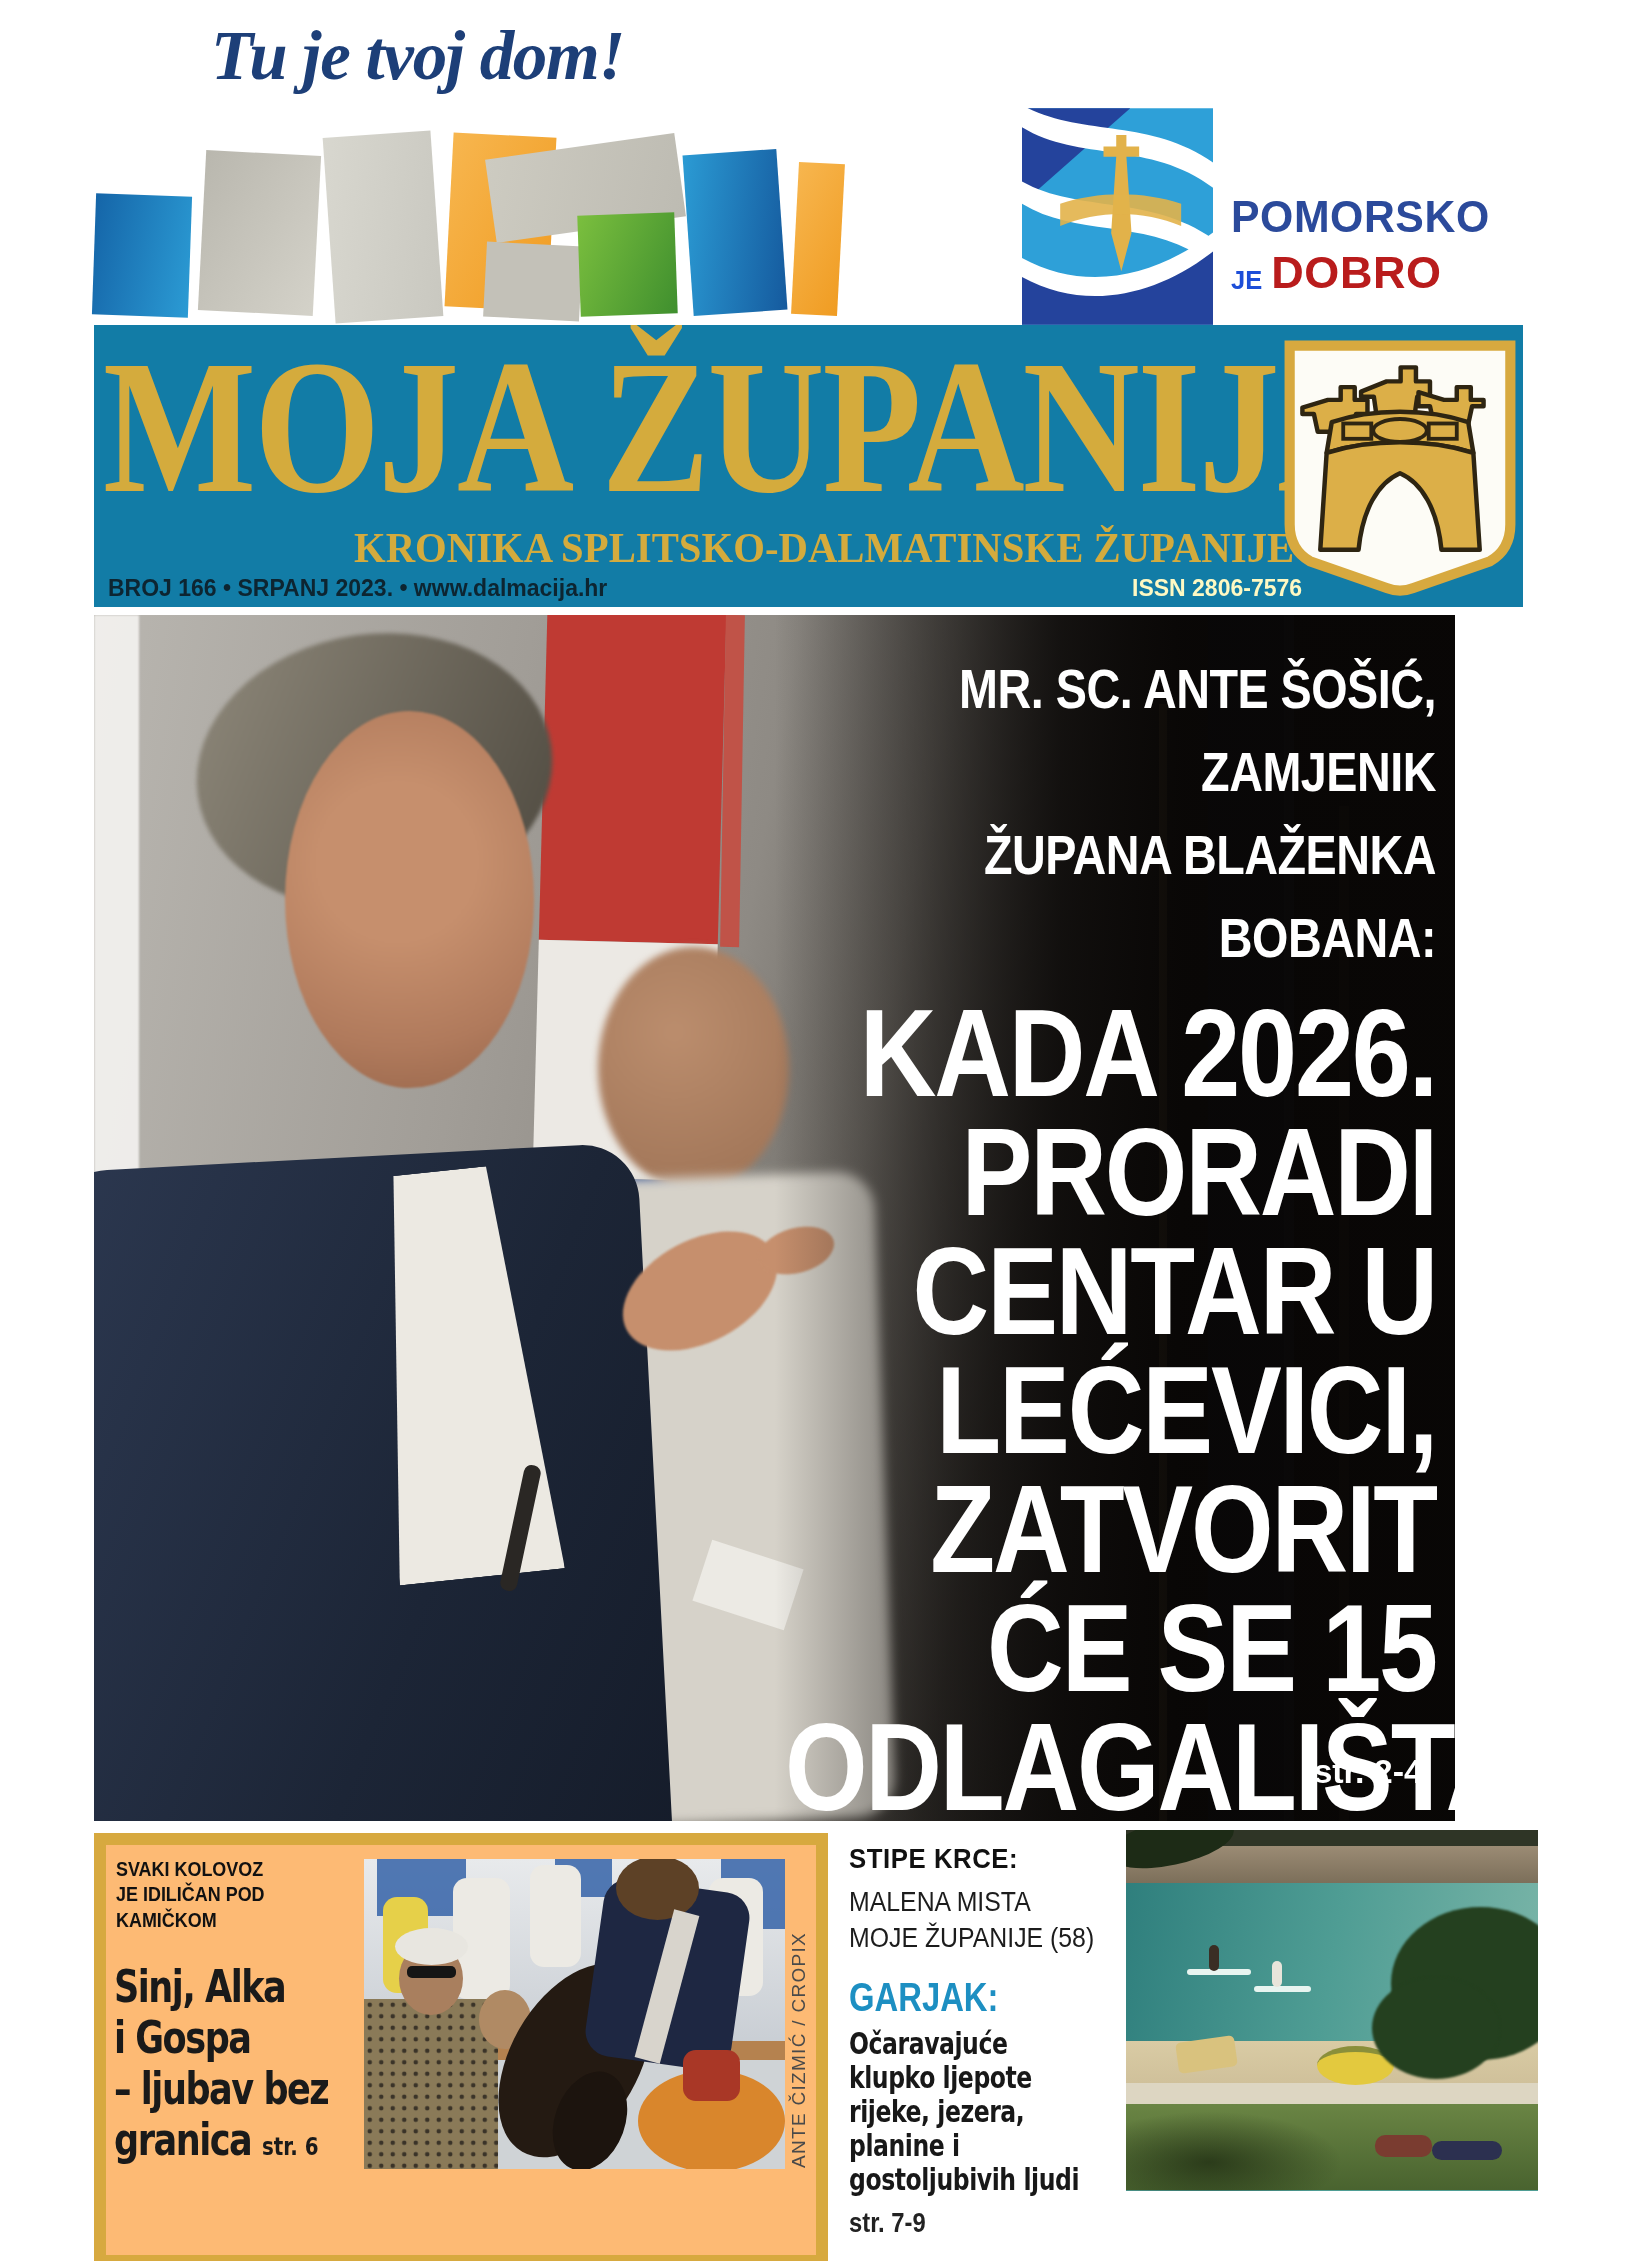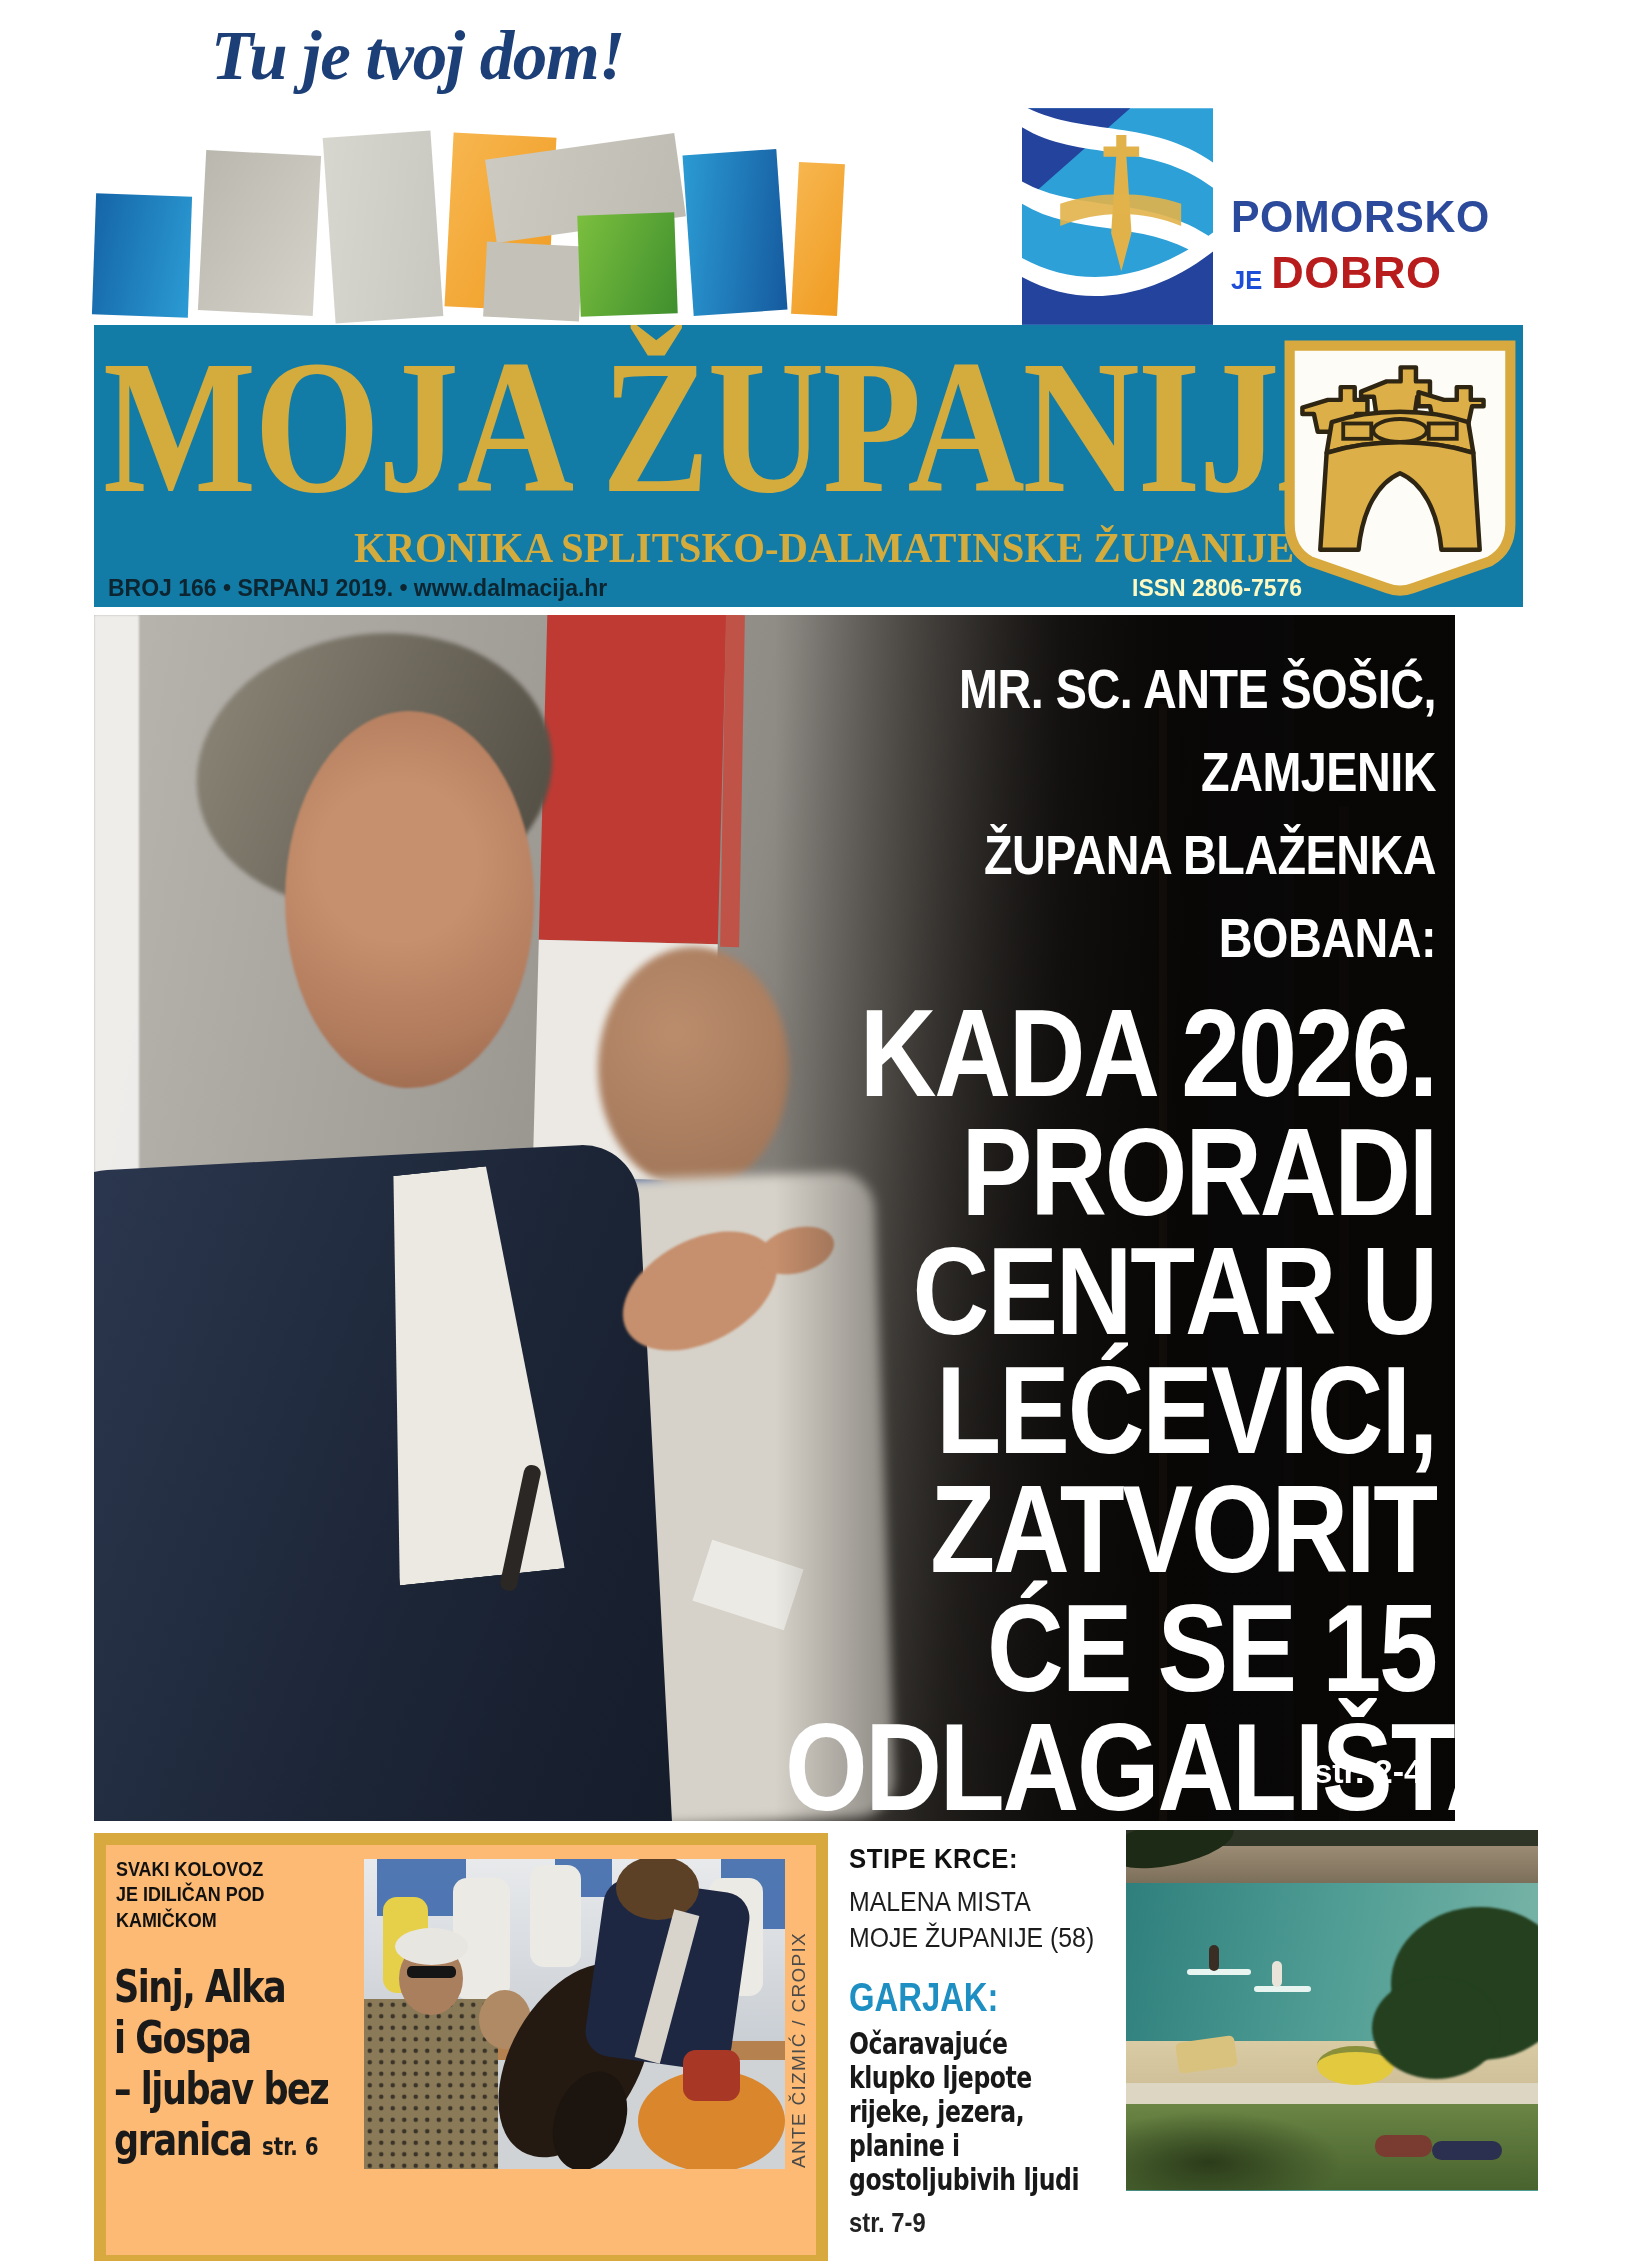--- a/index.html
+++ b/index.html
@@ -172,21 +172,21 @@
     <div class="logo-l1">POMORSKO</div>
     <div class="logo-l2">
       <span class="logo-je">JE</span>
       <span class="logo-dobro">DOBRO</span>
     </div>
   </div>
 
   <div class="abs" id="band">
     <div class="abs" id="mh-title">MOJA ŽUPANIJA</div>
     <div class="abs" id="mh-sub">KRONIKA SPLITSKO-DALMATINSKE ŽUPANIJE</div>
-    <div class="abs" id="mh-issue">BROJ 166 • SRPANJ 2019. • www.dalmacija.hr</div>
+    <div class="abs" id="mh-issue">BROJ 166 • SRPANJ 2023. • www.dalmacija.hr</div>
     <div class="abs" id="mh-issn">ISSN 2806-7576</div>
     <div class="abs" id="coa">
       <svg width="236" height="257" viewBox="0 0 370 402">
         <path d="M12,10 H358 V290 Q358,330 326,348 L206,390 Q185,398 164,390 L44,348 Q12,330 12,290 Z" fill="#fdfcf6" stroke="#d7a93f" stroke-width="16"></path>
         <g fill="#dcaf48" stroke="#2e2512" stroke-width="7" stroke-linejoin="round">
           <path d="M100,95 h20 v-20 h22 v20 h20 v22 h-18 l-6,28 h-54 l-6,-28 h-18 v-10 Z" transform="translate(-28,0)"></path>
           <path d="M162,72 h22 v-22 h24 v22 h22 v24 h-20 l-4,28 h-60 l-4,-28 h-20 v-8 Z" transform="translate(2,-6)"></path>
           <path d="M258,95 h20 v-20 h22 v20 h20 v10 h-18 l-6,28 h-54 l-6,-28 h-18 v-22 Z" transform="translate(-4,0)"></path>
           <path d="M78,130 C140,108 230,108 292,130 L300,178 C230,156 140,156 70,178 Z"></path>
           <path d="M70,178 C140,156 230,156 300,178 L310,330 L250,330 C244,268 220,225 185,210 C150,225 126,268 120,330 L60,330 Z"></path>

